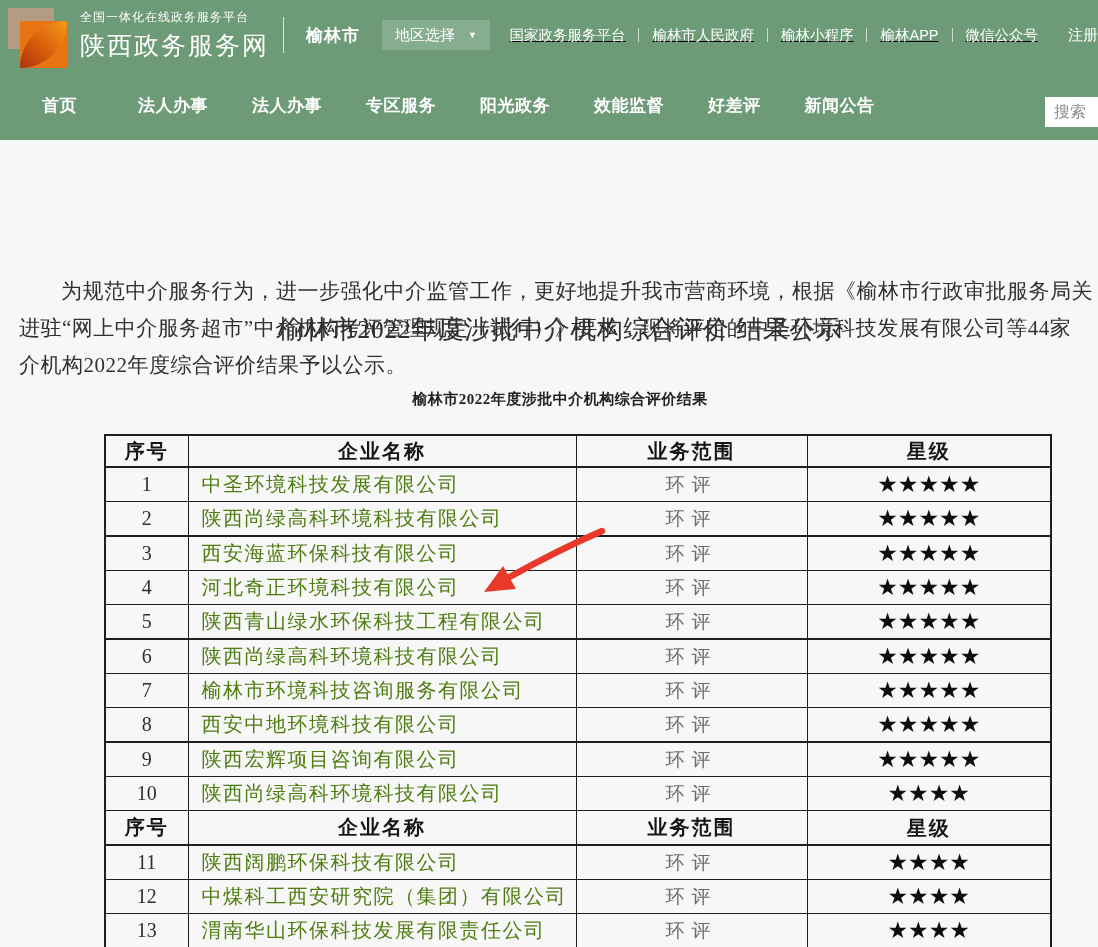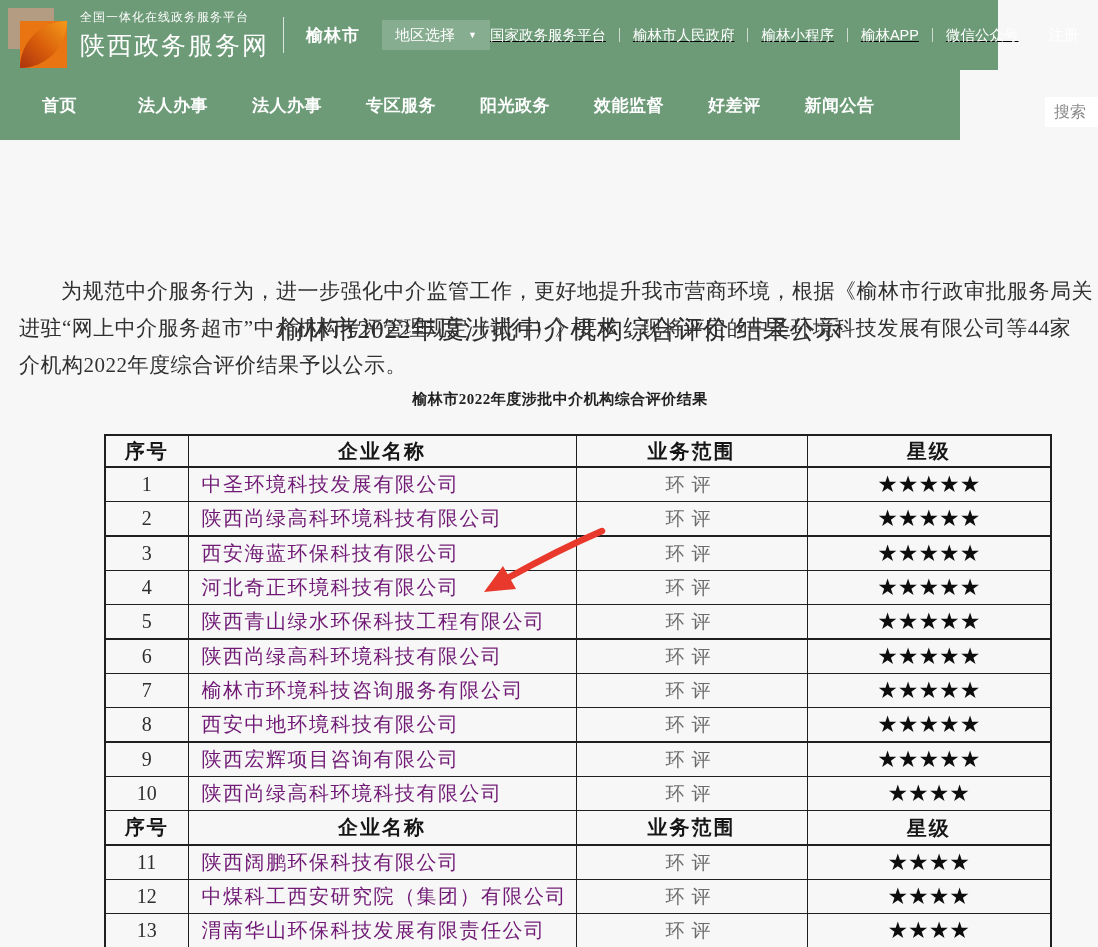--- a/index.html
+++ b/index.html
@@ -3,21 +3,21 @@
 <meta charset="utf-8">
 <style>
   html,body{margin:0;padding:0;}
   body{
     width:1098px;height:947px;overflow:hidden;position:relative;
     background:#f7f7f7;
     font-family:"Liberation Sans","DejaVu Sans",sans-serif;
   }
   
   .top-bar{
-    position:absolute;top:0;left:0;width:998px;height:70px;
+    position:absolute;top:0;left:0;width:1098px;height:70px;
     background:#6d9b78;display:flex;align-items:center;white-space:nowrap;
   }
   .logo{position:relative;width:60px;height:60px;margin:5px 0 0 8px;flex:0 0 auto;}
   .logo .sq-tan{position:absolute;left:0;top:0;width:46px;height:41px;background:#b49c83;}
   .logo .sq-orange{position:absolute;left:12px;top:13px;width:47px;height:47px;background:#e87511;}
   .logo .leaf{
     position:absolute;left:12px;top:13px;width:47px;height:47px;
     background:linear-gradient(45deg,#aa330e 0%,#d85c0a 45%,#f59a1a 100%);
     border-radius:100% 0 100% 0;
   }
@@ -31,21 +31,21 @@
     background:rgba(255,255,255,.18);color:#fff;font-size:15px;border:none;cursor:pointer;flex:0 0 auto;
     font-family:inherit;
   }
   .caret{font-size:9px;line-height:1;}
   .top-links{display:flex;align-items:center;margin-left:auto;flex:0 0 auto;text-decoration:underline;}
   .top-links a{color:#fff;text-decoration:none;font-size:14.5px;}
   .link-sep{width:1px;height:14px;background:rgba(255,255,255,.65);margin:0 13px;}
   .register{color:#fff;font-size:15px;margin-left:30px;flex:0 0 auto;text-decoration:none;}
   
   .main-nav{
-    position:absolute;top:70px;left:0;width:960px;height:70px;
+    position:absolute;top:70px;left:0;width:1098px;height:70px;
     background:#6d9b78;display:flex;align-items:center;
   }
   .nav-item{
     color:#fff;font-size:17px;font-weight:bold;letter-spacing:.5px;
     text-decoration:none;margin-right:44px;flex:0 0 auto;cursor:pointer;
   }
   .nav-item.first{margin-left:42px;margin-right:61px;}
   .search-input{
     position:absolute;left:1045px;top:27px;width:115px;height:30px;
     border:none;outline:none;background:#fff;font-size:16px;padding:0 0 0 9px;
@@ -78,21 +78,21 @@
     border-collapse:collapse;table-layout:fixed;
     border:2px solid #1f1f1f;
     font-family:"Liberation Serif","DejaVu Serif",serif;
   }
   .eval th,.eval td{border:1px solid #1f1f1f;height:33px;padding:0;overflow:hidden;}
   .eval thead th{
     height:30px;border-bottom:2px solid #1f1f1f;
     font-size:20px;font-weight:bold;letter-spacing:2px;color:#161616;text-align:center;
   }
   .eval td.no{text-align:center;font-size:20px;color:#2e2e2e;}
-  .eval td.name{text-align:left;padding-left:13px;font-size:20px;letter-spacing:1.5px;color:#701a75;}
+  .eval td.name{text-align:left;padding-left:13px;font-size:20px;letter-spacing:1.5px;color:#4d7c0f;}
   .eval td.scope{text-align:center;font-size:19px;letter-spacing:7px;color:#6b6b6b;font-family:Liberation Serif, serif;}
   .eval td.stars{text-align:center;font-size:23px;letter-spacing:0;color:#0d0d0d;line-height:1;}
   .eval tr.thick td{border-bottom-width:2px;}
   .eval tr.head-row td{
     font-size:20px;font-weight:bold;letter-spacing:2px;color:#161616;text-align:center;padding-left:0;
   }
   
   .arrow-overlay{position:absolute;top:0;left:0;z-index:5;pointer-events:none;}
 </style>
 </head>

